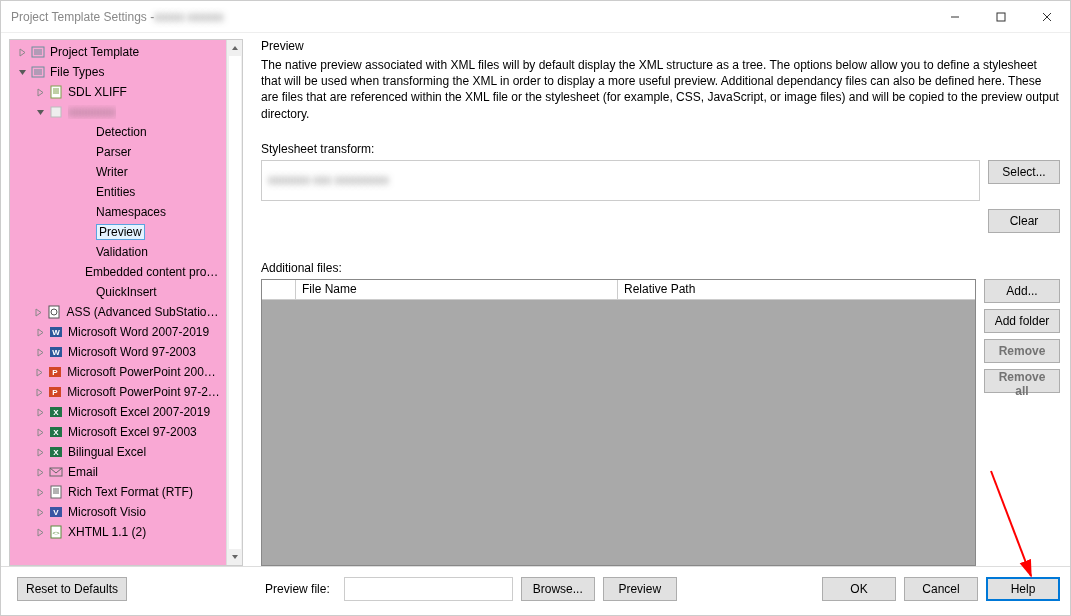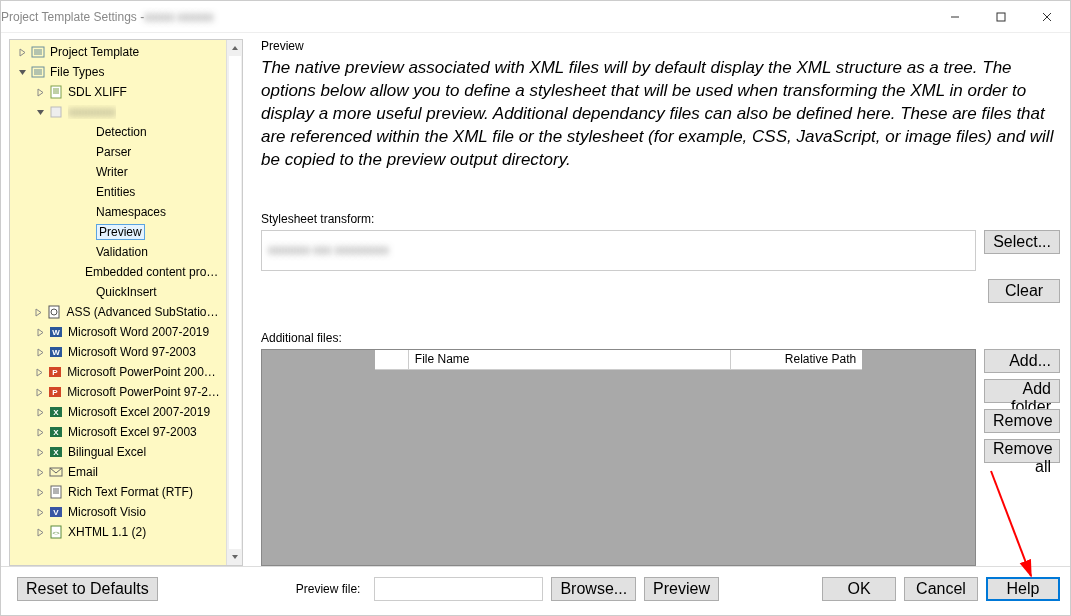--- a/index.html
+++ b/index.html
@@ -14,20 +14,21 @@
       flex-direction: column;
       position: relative;
     }
     
     .titlebar {
       height: 32px;
       display: flex;
       align-items: center;
       background: #fff;
       border-bottom: 1px solid #eee;
+      padding-left: 10px;
       color: #888;
     }
     .titlebar-controls {
       margin-left: auto;
       display: flex;
       height: 100%;
     }
     .titlebar-btn {
       width: 46px;
       height: 100%;
@@ -42,21 +43,21 @@
     .content {
       flex: 1;
       display: flex;
       padding: 6px 10px 0 8px;
       overflow: hidden;
     }
     
     .tree-pane {
       width: 234px;
       border: 1px solid #ccc;
-      background: #fef9c3;
+      background: #f9a8d4;
       overflow: hidden;
       display: flex;
       flex-direction: column;
     }
     .tree {
       flex: 1;
       overflow-y: auto;
       padding: 2px 0;
     }
     .tree-item {
@@ -100,24 +101,23 @@
       display: flex;
       flex-direction: column;
       padding-left: 18px;
       overflow: hidden;
     }
     .fieldset-label {
       font-size: 12px;
       margin-bottom: 4px;
     }
     .description {
-      font-size: 17px;
+      font-size: 12px;
       line-height: 1.35;
-      margin-bottom: 40px;
-      font-style: italic;
+      margin-bottom: 20px;
     }
     .stylesheet-row {
       display: flex;
       gap: 8px;
       align-items: flex-start;
       margin-bottom: 8px;
     }
     .textbox {
       flex: 1;
       height: 24px;
@@ -126,27 +126,28 @@
       padding: 0 6px;
       font-family: inherit;
       font-size: 12px;
     }
     .btn {
       min-width: 72px;
       height: 24px;
       border: 1px solid #adadad;
       background: #e1e1e1;
       font-family: inherit;
-      font-size: 16px;
+      font-size: 12px;
       padding: 0 8px;
       cursor: pointer;
     }
     .btn:disabled {
-      color: #000000;
+      color: #737373;
       cursor: default;
+      font-weight: bold;
     }
     .btn.highlighted {
       border: 2px solid #0078d7;
     }
     .clear-row {
       display: flex;
       justify-content: flex-end;
       margin-bottom: 28px;
     }
     .additional-row {
@@ -154,44 +155,43 @@
       flex: 1;
       gap: 8px;
       overflow: hidden;
     }
     .grid-wrap {
       flex: 1;
       border: 1px solid #888;
       display: flex;
       flex-direction: column;
       background: #a9a9a9;
-      align-items: center;
     }
     .grid-header {
       display: flex;
       background: #fff;
       height: 20px;
       border-bottom: 1px solid #ccc;
     }
     .grid-header-cell {
       border-right: 1px solid #ccc;
       padding: 2px 6px;
       font-size: 12px;
     }
     .grid-header-cell:first-child { width: 34px; }
     .grid-header-cell:nth-child(2) { width: 322px; }
-    .grid-header-cell:nth-child(3) { flex: 1; border-right: none; margin-left: 48px; }
+    .grid-header-cell:nth-child(3) { flex: 1; border-right: none; }
     .grid-body { flex: 1; background: #a9a9a9; }
     .side-buttons {
       display: flex;
       flex-direction: column;
       gap: 6px;
       width: 76px;
     }
-    .side-buttons .btn { width: 100%; text-align: right; }
+    .side-buttons .btn { width: 100%; }
     
     .footer {
       border-top: 1px solid #ddd;
       padding: 10px 10px 14px 16px;
       display: flex;
       align-items: center;
       gap: 8px;
     }
     .footer .preview-file-label { margin-left: 130px; margin-right: 6px; }
     .footer .preview-input { width: 190px; }

